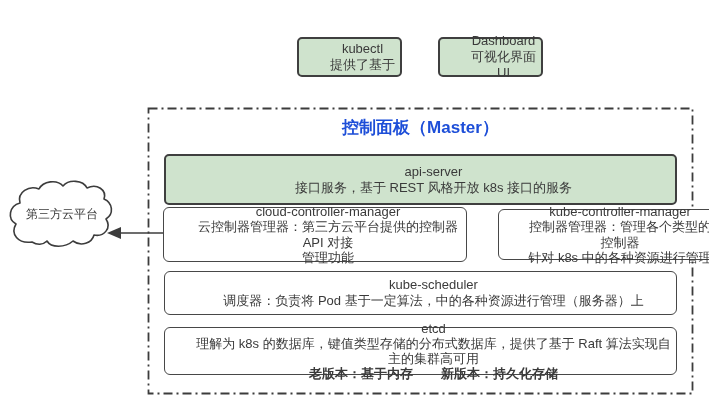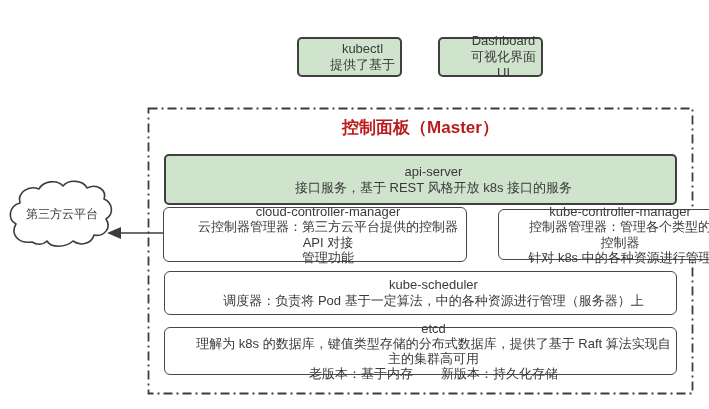--- a/index.html
+++ b/index.html
@@ -41,28 +41,28 @@
     border-radius: 6px;
   }
   .kubectl-box   { left: 297px; top: 37px; width: 105px; height: 40px; }
   .dashboard-box { left: 438px; top: 37px; width: 105px; height: 40px; }
   .master-title {
     position: absolute;
     left: 148px; top: 116px; width: 545px;
     text-align: center;
     font-size: 17px;
     font-weight: bold;
-    color: #b91c1c;
+    color: #1d4ed8;
   }
   .api-server-box      { left: 164px; top: 154px; width: 513px; height: 51px; }
   .cloud-ctrl-box      { left: 163px; top: 207px; width: 304px; height: 55px; line-height: 15.5px; }
   .kube-ctrl-box       { left: 458px; top: 209px; width: 218px; height: 51px; line-height: 15.5px; margin-left: 40px; }
   .kube-scheduler-box  { left: 164px; top: 271px; width: 513px; height: 44px; }
   .etcd-box            { left: 164px; top: 327px; width: 513px; height: 48px; line-height: 15px; text-align: center; }
-  .etcd-versions { display: flex; gap: 28px; justify-content: center; }
+  .etcd-versions { display: flex; gap: 28px; justify-content: center; font-weight: bold; }
   .cloud-label {
     position: absolute;
     left: 17px; top: 206px; width: 90px;
     text-align: center;
     font-size: 12px;
     color: #3a3a3a;
   }
 </style>
 </head>
 <body>

